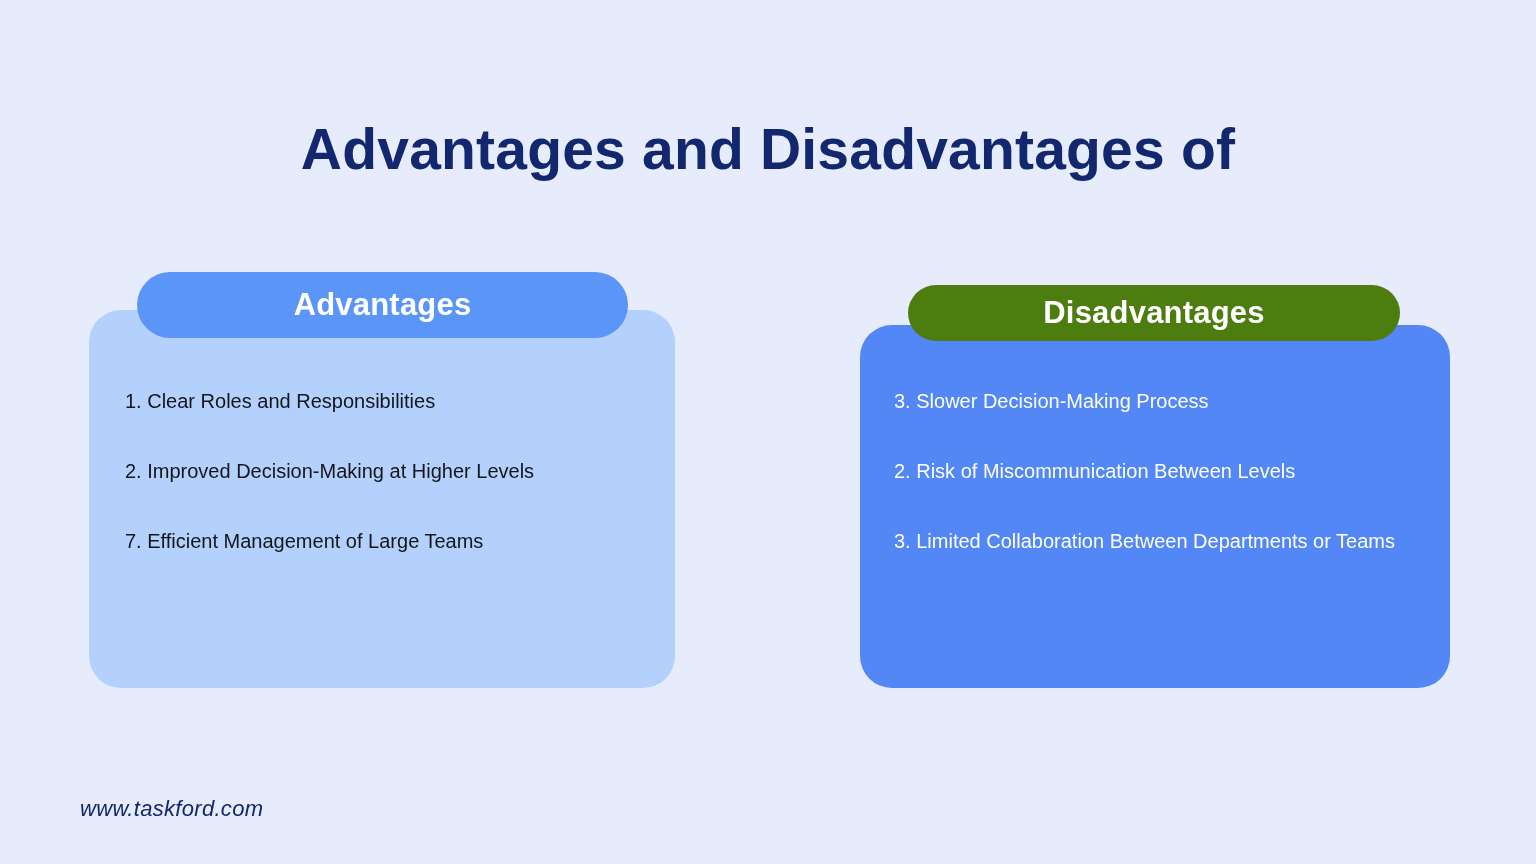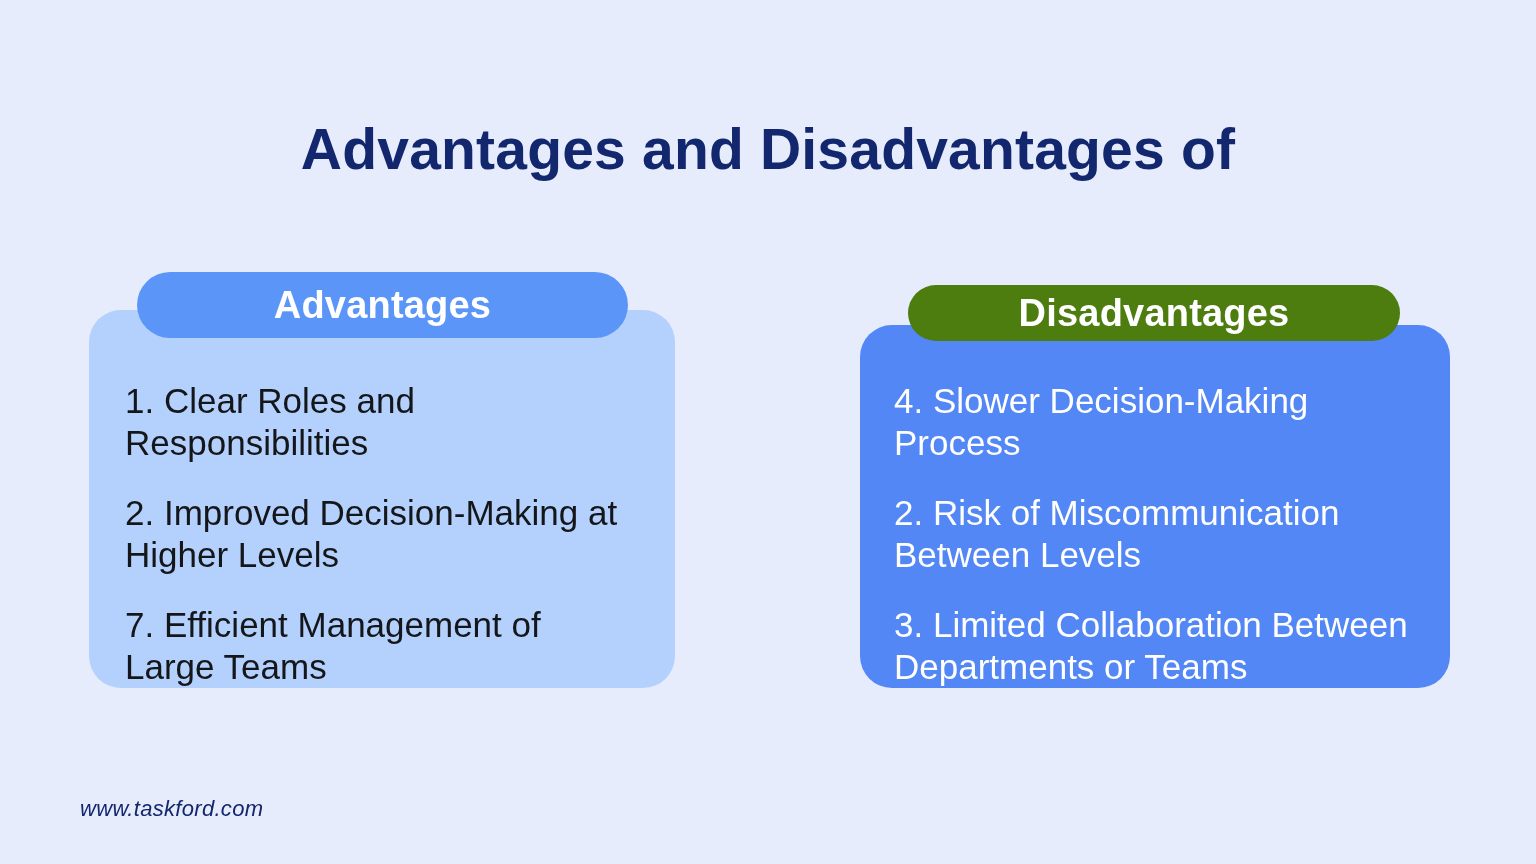--- a/index.html
+++ b/index.html
@@ -52,35 +52,35 @@
   }
 
   .panel-pill {
     position: absolute;
     border-radius: 999px;
     display: flex;
     align-items: center;
     justify-content: center;
     color: #ffffff;
     font-weight: bold;
-    font-size: 38px;
+    font-size: 31px;
     letter-spacing: 0.2px;
     z-index: 3;
   }
 
   .panel-list {
     position: absolute;
     z-index: 2;
     margin: 0;
     padding: 0;
     list-style: none;
   }
 
   .panel-item {
-    font-size: 35px;
+    font-size: 20px;
     line-height: 42px;
     margin: 0 0 28px 0;
     font-weight: normal;
   }
   .panel-item:last-child {
     margin-bottom: 0;
   }
 
   
   #panel-advantages .panel-card {
@@ -158,21 +158,21 @@
       <li class="panel-item">7. Efficient Management of Large Teams</li>
     </ul>
   </section>
 
   <section class="panel" id="panel-disadvantages">
     <div class="panel-card"></div>
     <div class="panel-pill">
       <span>Disadvantages</span>
     </div>
     <ul class="panel-list">
-      <li class="panel-item">4. Slower Decision-Making Process</li>
+      <li class="panel-item">3. Slower Decision-Making Process</li>
       <li class="panel-item">2. Risk of Miscommunication Between Levels</li>
       <li class="panel-item">3. Limited Collaboration Between Departments or Teams</li>
     </ul>
   </section>
 
 </div>
 
 <div class="footer-url">www.taskford.com</div>
 
 </body></html>

